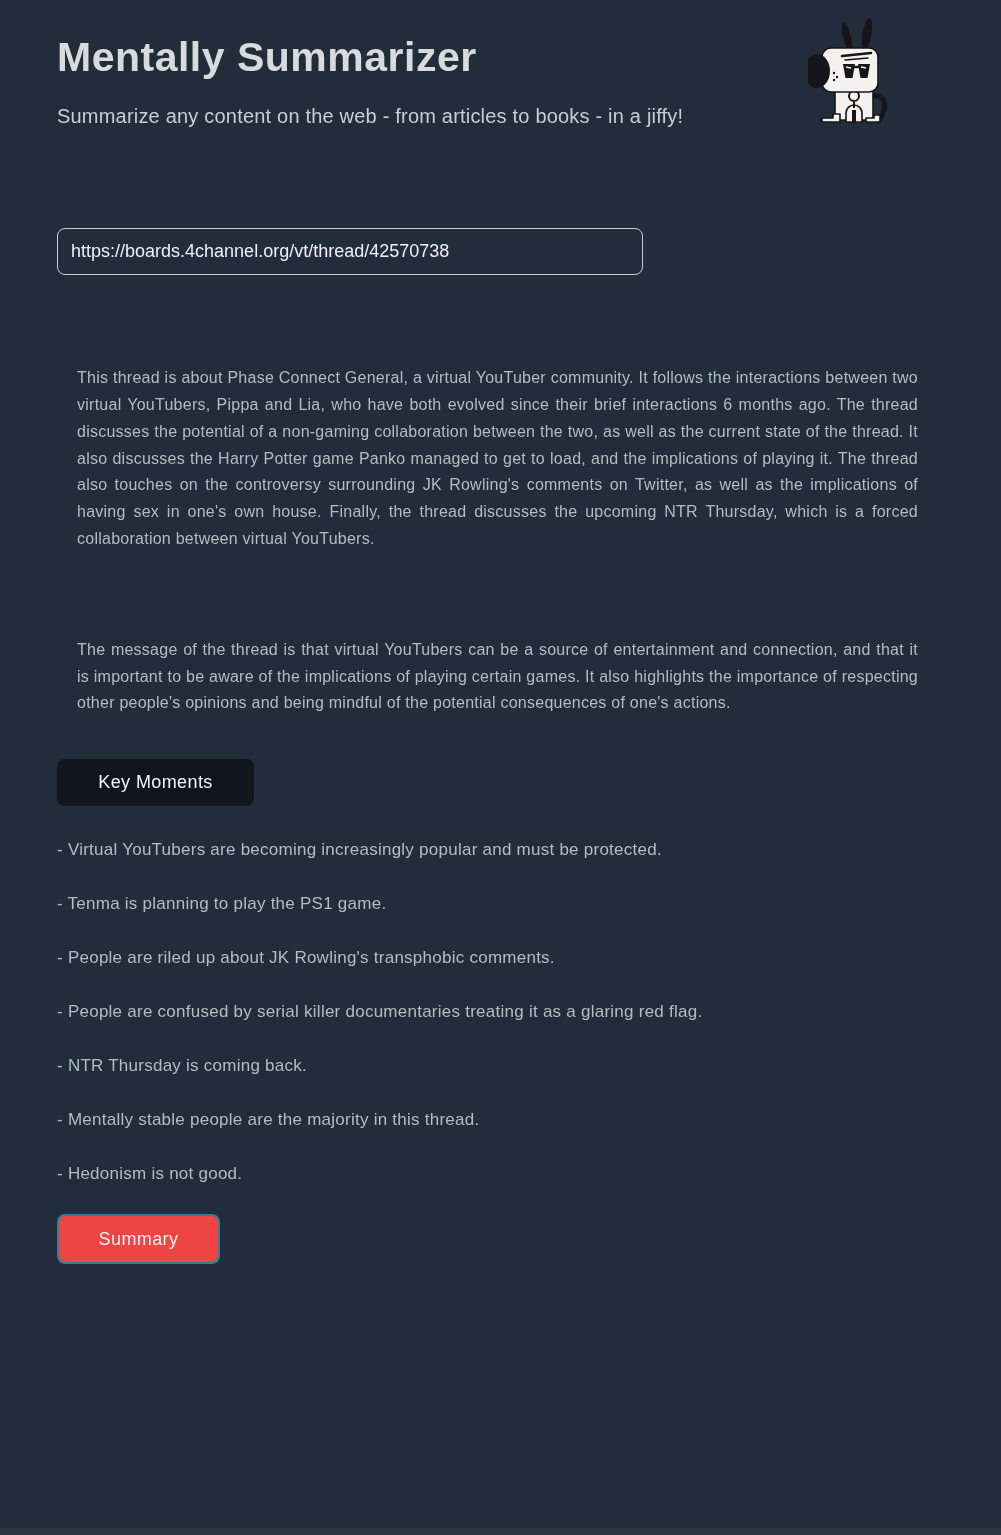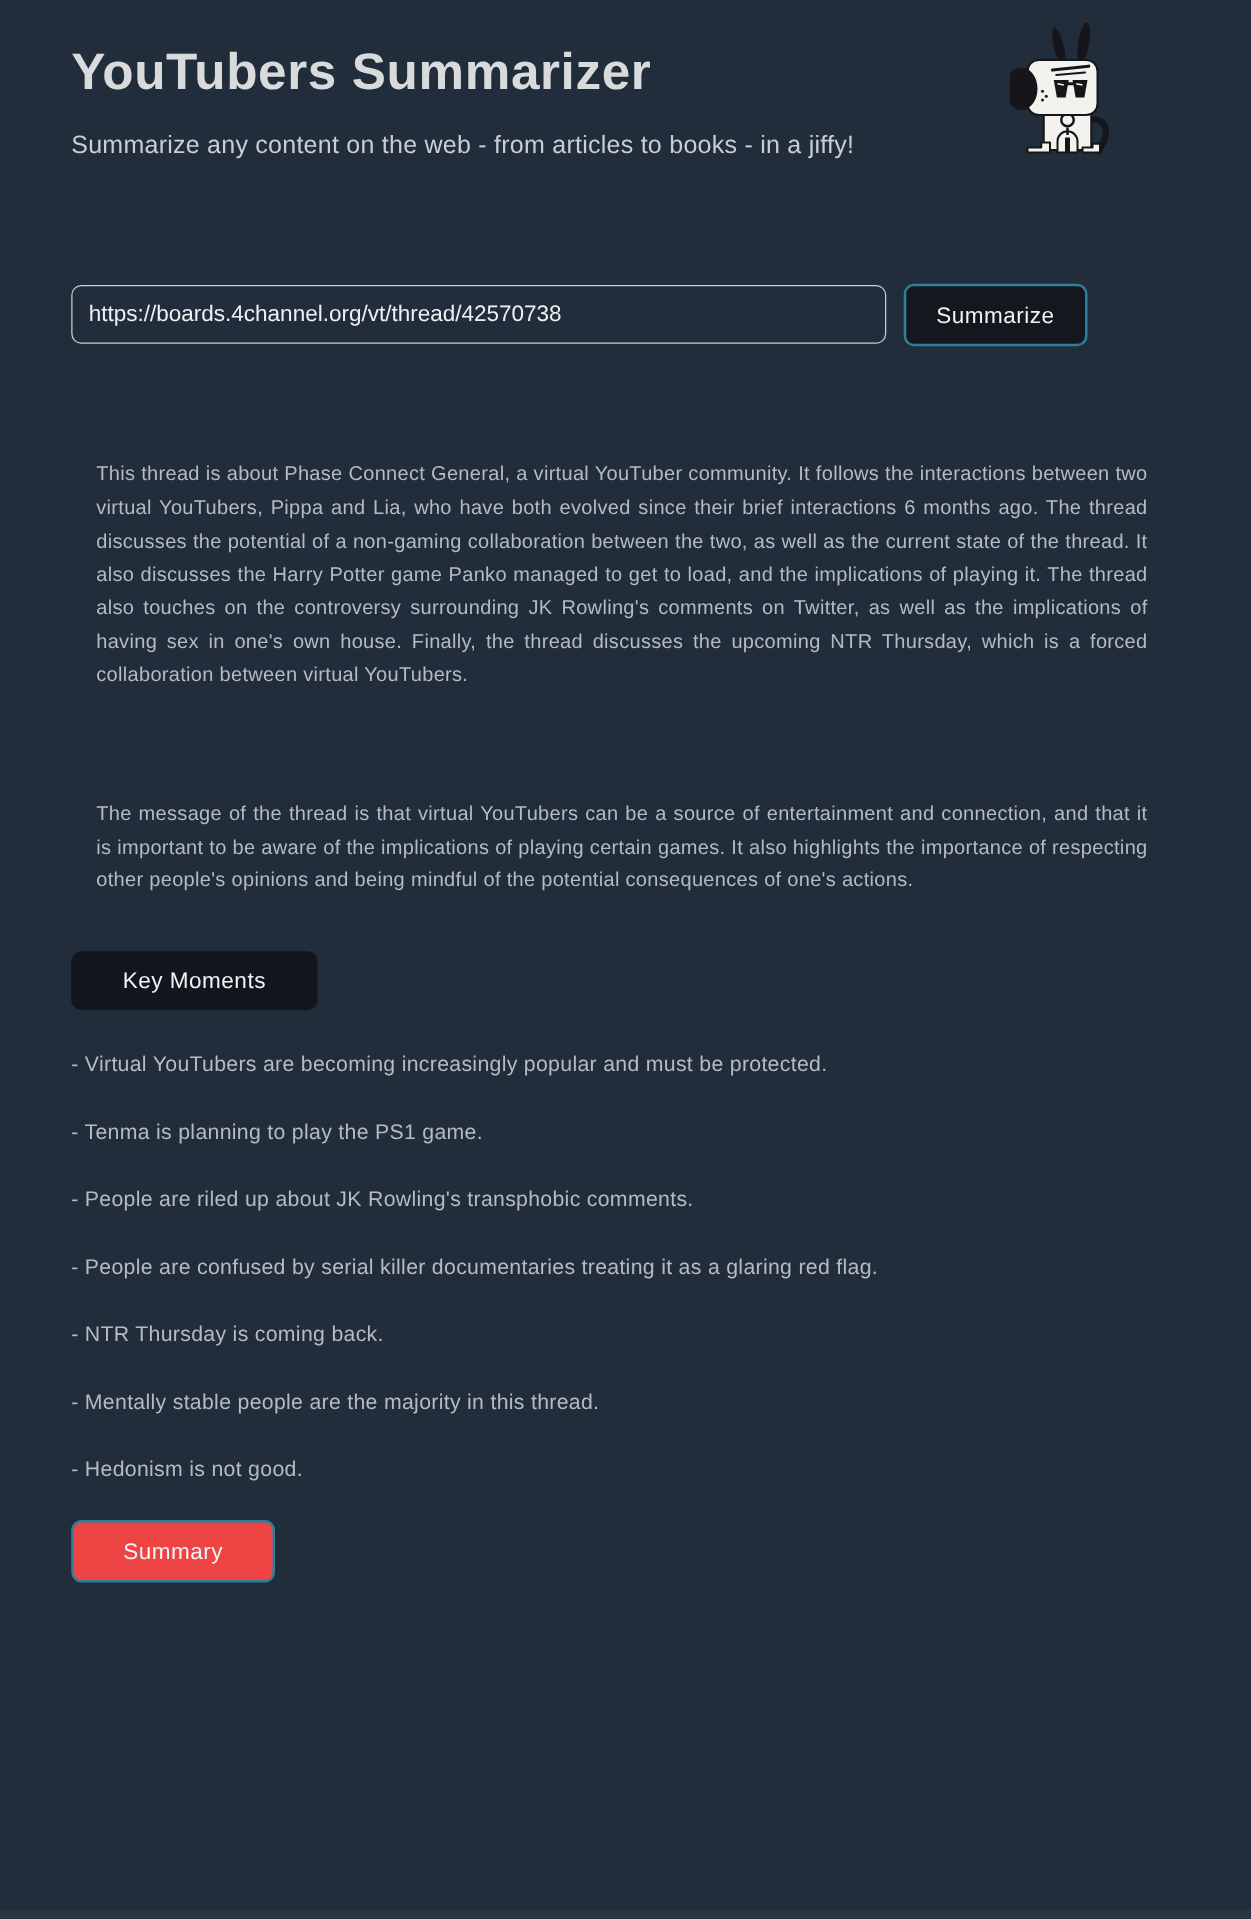--- a/index.html
+++ b/index.html
@@ -52,21 +52,21 @@
     margin-right: 8px;
     flex: none;
   }
   .search-row {
     margin-top: 100px;
     display: flex;
     align-items: stretch;
     gap: 14px;
   }
   .url-input {
-    width: 652px;
+    width: 586px;
     height: 47px;
     background: transparent;
     border: 1px solid var(--input-border);
     border-radius: 8px;
     color: var(--input-text);
     font-size: 18px;
     font-family: "Liberation Sans", sans-serif;
     padding: 0 13px;
     outline: none;
   }
@@ -145,21 +145,21 @@
     background: var(--footer-strip);
   }
 </style>
 </head>
 <body>
 
 <div class="page">
 
   <div class="header">
     <div>
-      <h1 class="title">YouTubers Summarizer</h1>
+      <h1 class="title">Mentally Summarizer</h1>
       <div class="tagline">Summarize any content on the web - from articles to books - in a jiffy!</div>
     </div>
     <div class="mascot">
       <svg viewBox="0 0 82 110" width="82" height="110" xmlns="http://www.w3.org/2000/svg">
 
         <g fill="#16161a">
           <ellipse cx="39" cy="19" rx="4" ry="15" transform="rotate(-14 39 19)"></ellipse>
           <ellipse cx="59" cy="16" rx="4.5" ry="16" transform="rotate(9 59 16)"></ellipse>
         </g>
 
@@ -190,21 +190,20 @@
         <path d="M50,46 h12 l-2.5,14 h-7 z" fill="#16161a"></path>
         <line x1="46" y1="49" x2="51" y2="49" stroke="#16161a" stroke-width="2.4"></line>
         <path d="M38,49 l5,1" stroke="#f4f2ee" stroke-width="1.4"></path>
         <path d="M53,49 l5,1" stroke="#f4f2ee" stroke-width="1.4"></path>
       </svg>
     </div>
   </div>
 
   <div class="search-row">
     <input class="url-input" type="text" value="https://boards.4channel.org/vt/thread/42570738" style="">
-    <button class="summarize-btn">Summarize</button>
   </div>
 
   <p class="summary-paragraph first">This thread is about Phase Connect General, a virtual YouTuber community. It follows the interactions between two virtual YouTubers, Pippa and Lia, who have both evolved since their brief interactions 6 months ago. The thread discusses the potential of a non-gaming collaboration between the two, as well as the current state of the thread. It also discusses the Harry Potter game Panko managed to get to load, and the implications of playing it. The thread also touches on the controversy surrounding JK Rowling's comments on Twitter, as well as the implications of having sex in one's own house. Finally, the thread discusses the upcoming NTR Thursday, which is a forced collaboration between virtual YouTubers.</p>
 
   <p class="summary-paragraph second">The message of the thread is that virtual YouTubers can be a source of entertainment and connection, and that it is important to be aware of the implications of playing certain games. It also highlights the importance of respecting other people's opinions and being mindful of the potential consequences of one's actions.</p>
 
   <button class="key-moments-btn">Key Moments</button>
 
   <div class="moments-list">
 

